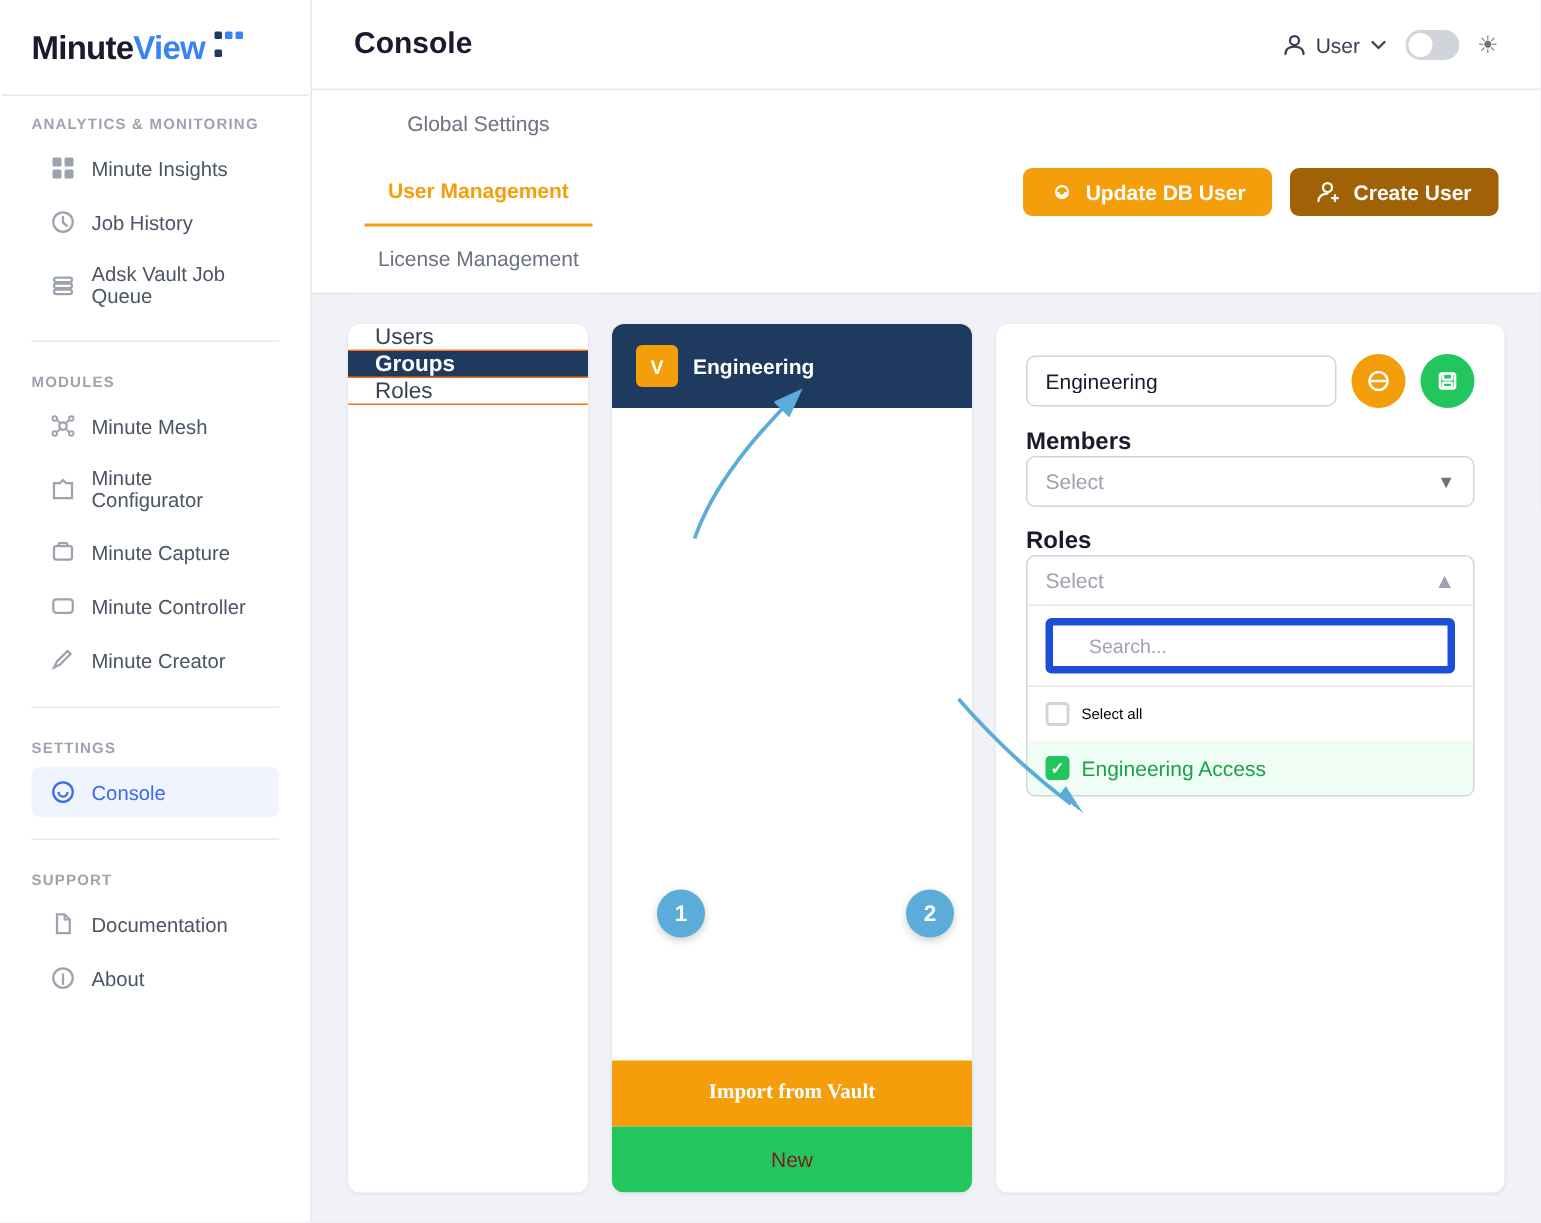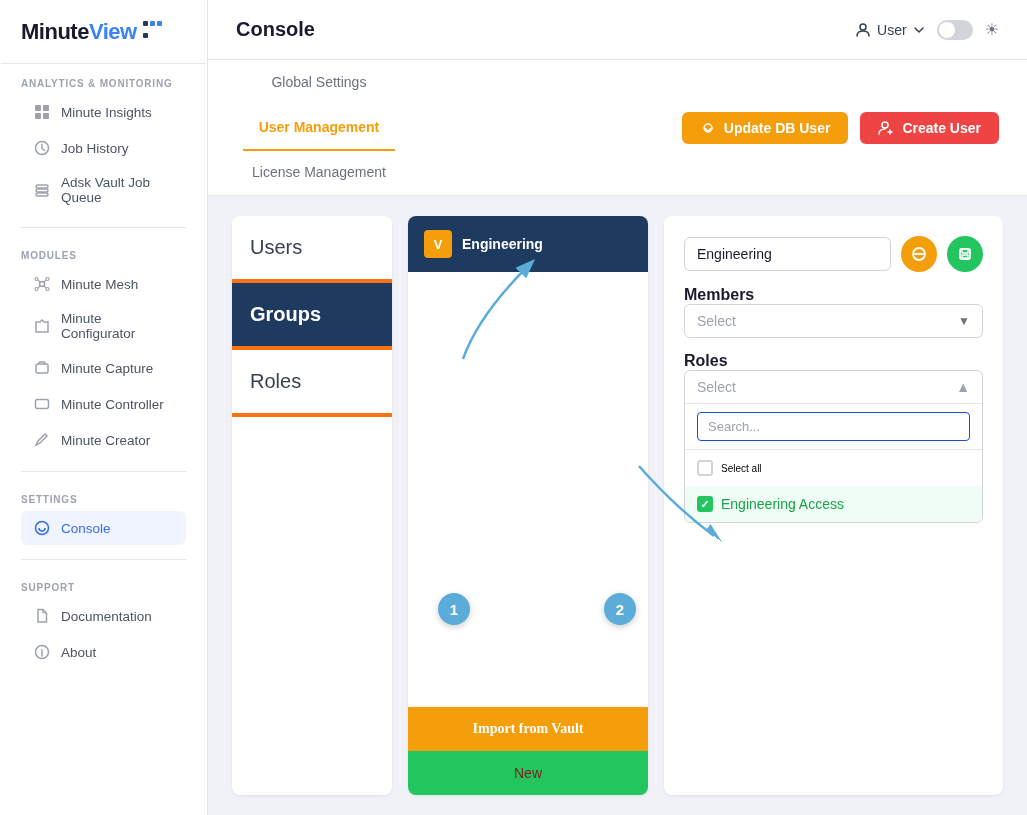--- a/index.html
+++ b/index.html
@@ -33,28 +33,28 @@
     .sun-icon { color: #6b7280; font-size: 16px; cursor: pointer; }
 
     
     .tabs { display: flex; align-items: center; padding: 0 28px; background: #fff; border-bottom: 1px solid #e5e7eb; gap: 0; }
     .tab { padding: 14px 16px; font-size: 14px; color: #6b7280; cursor: pointer; border-bottom: 2px solid transparent; margin-bottom: -1px; }
     .tab.active { color: #f59e0b; border-bottom: 2px solid #f59e0b; font-weight: 600; }
 
     
     .top-actions { display: flex; align-items: center; gap: 12px; }
     .btn-update { background: #f59e0b; color: #fff; border: none; border-radius: 6px; padding: 8px 18px; font-size: 14px; font-weight: 600; cursor: pointer; display: flex; align-items: center; gap: 8px; }
-    .btn-create { background: #ef4444; color: #fff; border: none; border-radius: 6px; padding: 8px 18px; font-size: 14px; font-weight: 600; cursor: pointer; display: flex; align-items: center; gap: 8px; }
+    .btn-create { background: #a16207; color: #fff; border: none; border-radius: 6px; padding: 8px 18px; font-size: 14px; font-weight: 600; cursor: pointer; display: flex; align-items: center; gap: 8px; }
 
     
     .content-area { display: flex; flex: 1; padding: 20px 24px; gap: 16px; overflow: hidden; }
 
     
     .left-panel { width: 160px; background: #fff; border-radius: 8px; overflow: hidden; box-shadow: 0 1px 3px rgba(0,0,0,0.08); display: flex; flex-direction: column; }
-    .left-panel-item { padding: 20px 18px; font-size: 20px; color: #374151; cursor: pointer; border-bottom: 4px solid #f97316; }
+    .left-panel-item { padding: 0 18px; font-size: 15px; color: #374151; cursor: pointer; border-bottom: 1px solid #f97316; }
     .left-panel-item.active { background: #1e3a5f; color: #fff; font-weight: 600; }
 
     
     .center-panel { width: 240px; background: #fff; border-radius: 8px; overflow: hidden; box-shadow: 0 1px 3px rgba(0,0,0,0.08); display: flex; flex-direction: column; position: relative; }
     .group-item { display: flex; align-items: center; gap: 10px; padding: 14px 16px; background: #1e3a5f; color: #fff; font-size: 14px; font-weight: 600; }
     .group-badge { width: 28px; height: 28px; background: #f59e0b; border-radius: 4px; display: flex; align-items: center; justify-content: center; font-weight: 700; font-size: 13px; color: #fff; flex-shrink: 0; }
     .center-spacer { flex: 1; }
     .btn-import { background: #f59e0b; color: #fff; border: none; padding: 14px; font-size: 14px; font-weight: 600; cursor: pointer; width: 100%; text-align: center; font-family: Liberation Serif, serif; }
     .btn-new { background: #22c55e; color: #7f1d1d; border: none; padding: 14px; font-size: 14px; font-weight: 400; cursor: pointer; width: 100%; text-align: center; }
 
@@ -66,21 +66,21 @@
     .btn-save { width: 36px; height: 36px; background: #22c55e; border: none; border-radius: 50%; cursor: pointer; display: flex; align-items: center; justify-content: center; color: #fff; font-size: 16px; flex-shrink: 0; }
 
     .section-label { font-size: 16px; font-weight: 700; color: #1a1a2e; }
 
     .select-box { border: 1px solid #d1d5db; border-radius: 6px; padding: 8px 12px; font-size: 14px; color: #9ca3af; display: flex; align-items: center; justify-content: space-between; cursor: pointer; }
     .select-box .chevron { color: #6b7280; font-size: 12px; }
 
     .dropdown-container { border: 1px solid #d1d5db; border-radius: 6px; overflow: hidden; }
     .dropdown-header { padding: 8px 12px; font-size: 14px; color: #9ca3af; display: flex; align-items: center; justify-content: space-between; cursor: pointer; border-bottom: 1px solid #e5e7eb; }
     .search-box { padding: 8px 12px; border-bottom: 1px solid #e5e7eb; }
-    .search-input { width: 100%; border: 1px solid #1d4ed8; border-radius: 4px; padding: 6px 10px; font-size: 13px; color: #374151; }
+    .search-input { width: 100%; border: 5px solid #1d4ed8; border-radius: 4px; padding: 6px 24px; font-size: 13px; color: #374151; }
     .search-input::placeholder { color: #9ca3af; }
     .checkbox-item { display: flex; align-items: center; gap: 8px; padding: 10px 12px; font-size: 10px; cursor: pointer; }
     .checkbox { width: 16px; height: 16px; border: 2px solid #d1d5db; border-radius: 3px; flex-shrink: 0; display: flex; align-items: center; justify-content: center; }
     .checkbox.checked { background: #22c55e; border-color: #22c55e; }
     .checkbox.checked::after { content: '✓'; color: #fff; font-size: 11px; font-weight: 700; }
     .role-item { display: flex; align-items: center; gap: 8px; padding: 10px 12px; font-size: 14px; cursor: pointer; background: #f0fdf4; }
     .role-item .role-label { color: #16a34a; font-weight: 500; }
 
     
     .annotation-circle { width: 32px; height: 32px; background: #5bacd8; border-radius: 50%; color: #fff; font-size: 15px; font-weight: 700; display: flex; align-items: center; justify-content: center; position: absolute; box-shadow: 0 2px 6px rgba(0,0,0,0.2); }

